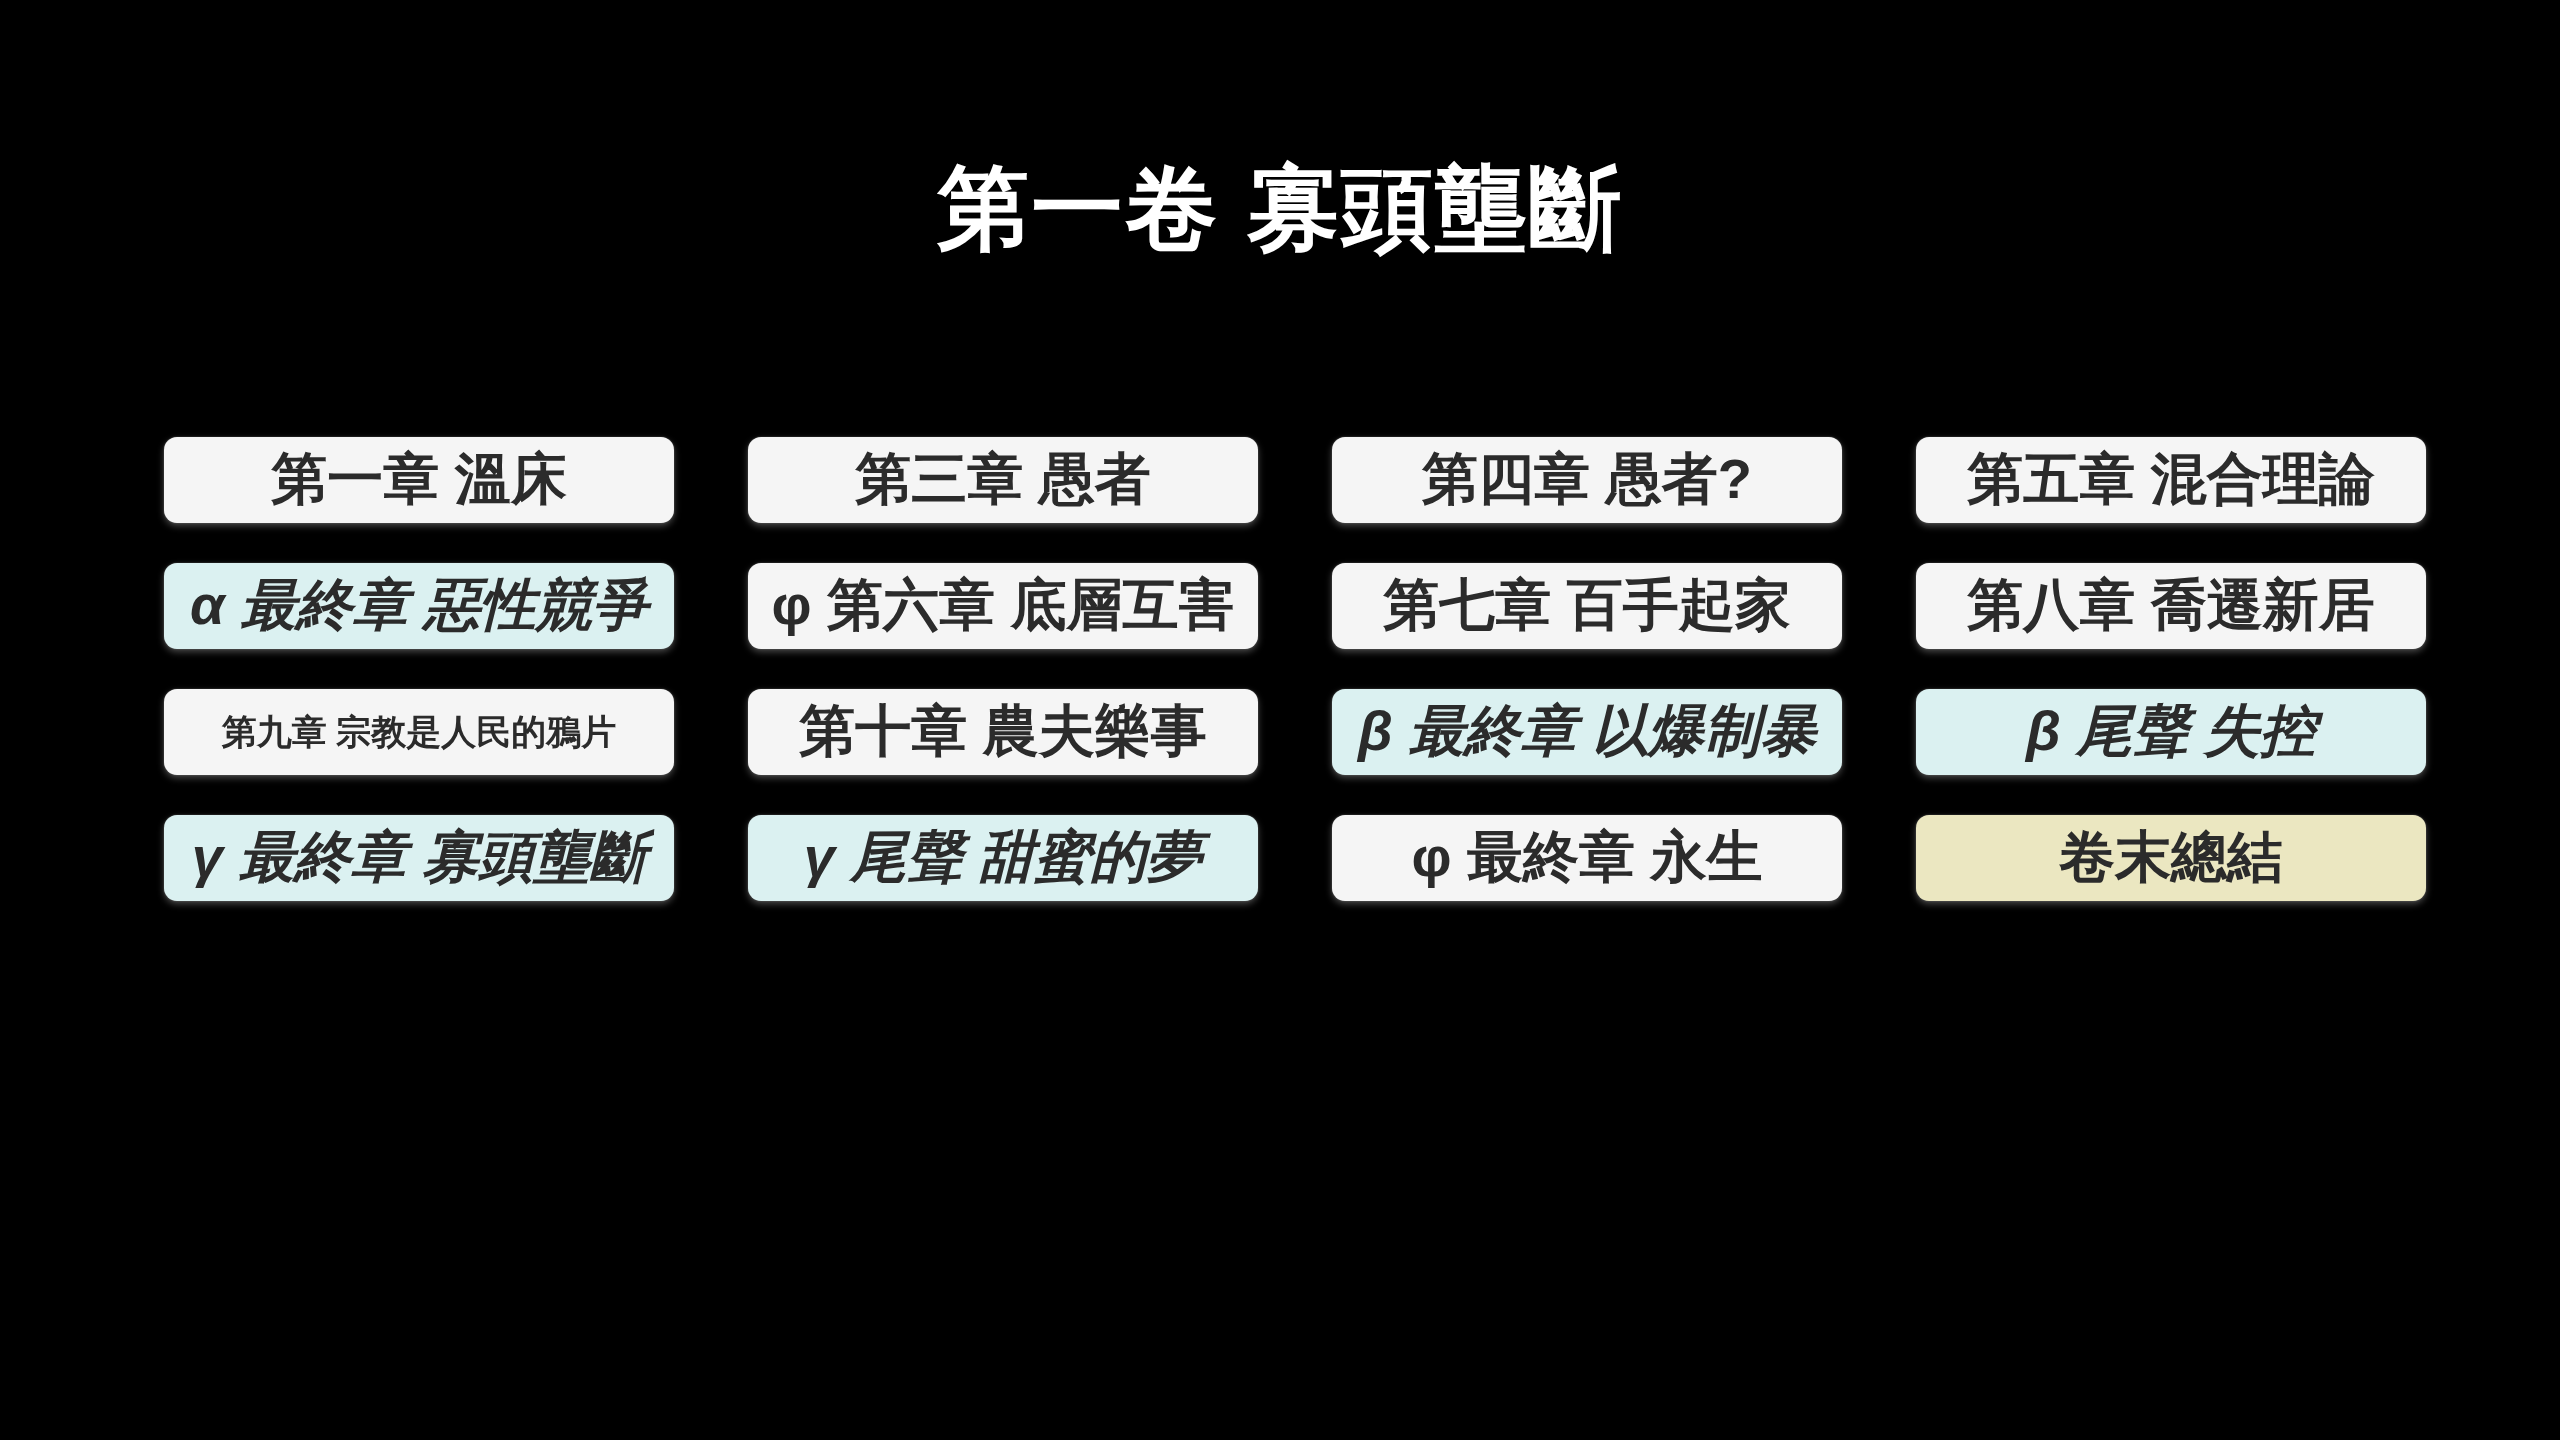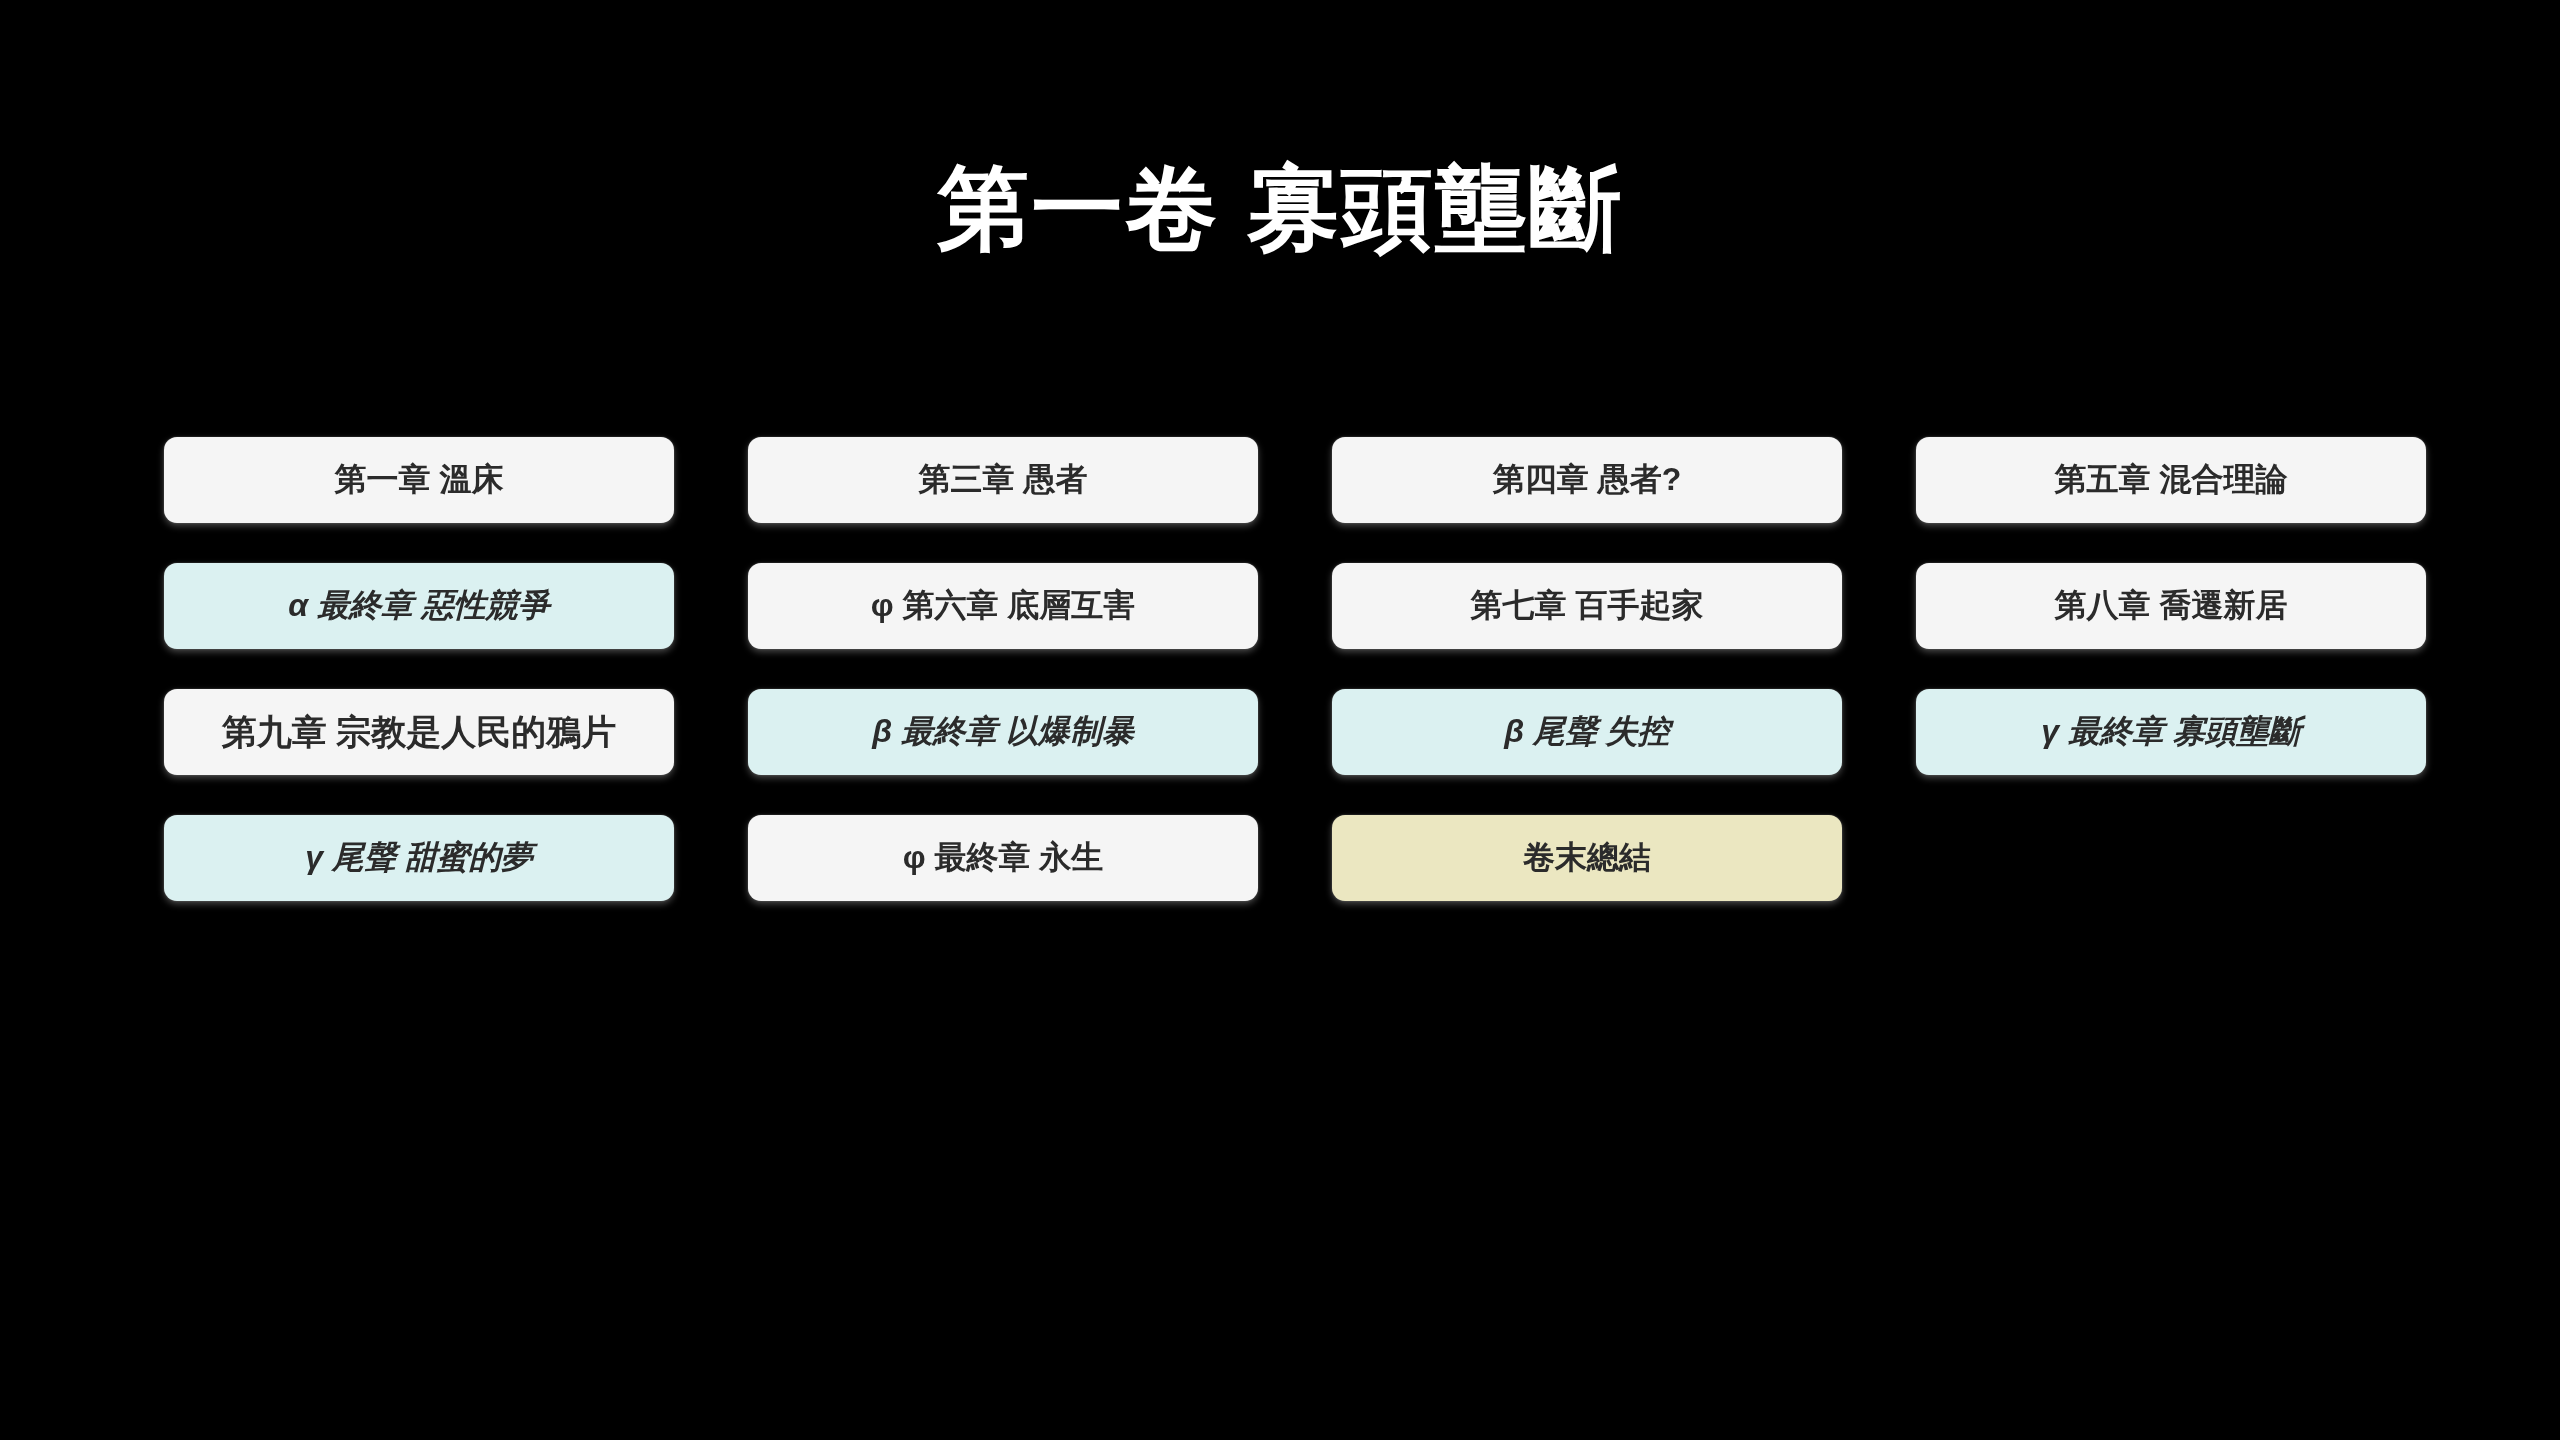--- a/index.html
+++ b/index.html
@@ -42,21 +42,21 @@
     width: 510px;
     height: 86px;
     display: flex;
     align-items: center;
     justify-content: center;
     border: none;
     border-radius: 13px;
     background: var(--btn-default, #f5f5f5);
     color: var(--btn-text, #2b2b2b);
     font-family: "Liberation Sans", "DejaVu Sans", sans-serif;
-    font-size: 32px;
+    font-size: 56px;
     font-weight: 700;
     white-space: nowrap;
     cursor: pointer;
     box-shadow: 0 3px 7px rgba(160,160,160,0.45), 0 0 2px rgba(255,255,255,0.25);
     padding: 0 10px;
   }
   .btn.highlight { background: var(--btn-highlight, #dbf1f1); font-style: italic; }
   .btn.summary   { background: var(--btn-summary, #ebe7c1); }
   .btn.small     { font-size: 35px; }
   .return-btn {
@@ -73,20 +73,21 @@
   <div class="grid" id="chapter-grid">
       <button class="btn default">第一章 溫床</button>
       <button class="btn default">第三章 愚者</button>
       <button class="btn default">第四章 愚者?</button>
       <button class="btn default">第五章 混合理論</button>
       <button class="btn highlight">α 最終章 惡性競爭</button>
       <button class="btn default">φ 第六章 底層互害</button>
       <button class="btn default">第七章 百手起家</button>
       <button class="btn default">第八章 喬遷新居</button>
       <button class="btn default small">第九章 宗教是人民的鴉片</button>
+      <button class="btn default">第十章 農夫樂事</button>
       <button class="btn highlight">β 最終章 以爆制暴</button>
       <button class="btn highlight">β 尾聲 失控</button>
       <button class="btn highlight">γ 最終章 寡頭壟斷</button>
       <button class="btn highlight">γ 尾聲 甜蜜的夢</button>
       <button class="btn default">φ 最終章 永生</button>
       <button class="btn summary">卷末總結</button>
     </div>
   <button class="btn return-btn">返回主菜單</button>
 </div>
 

